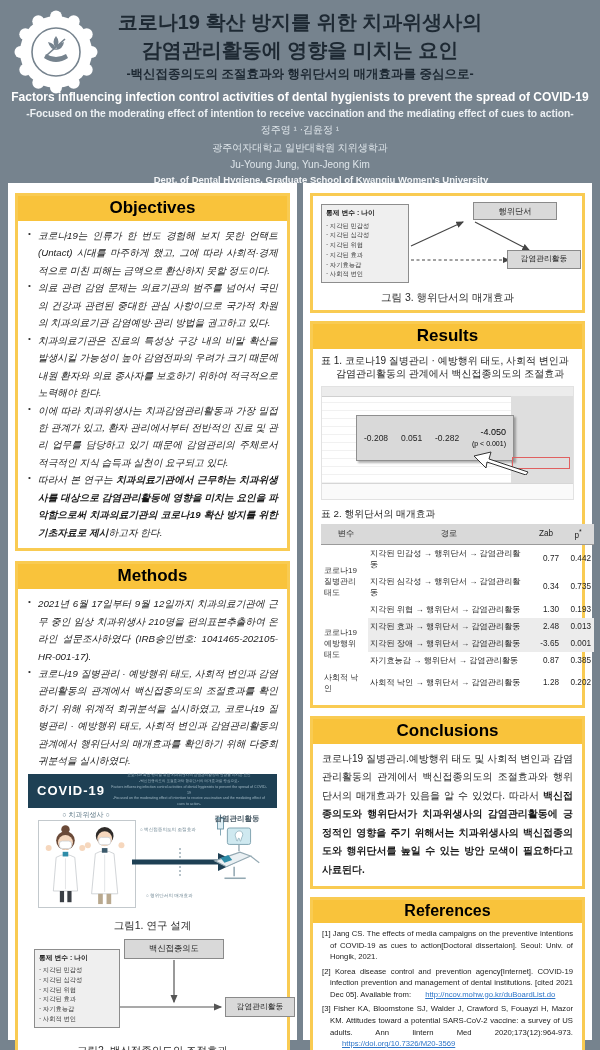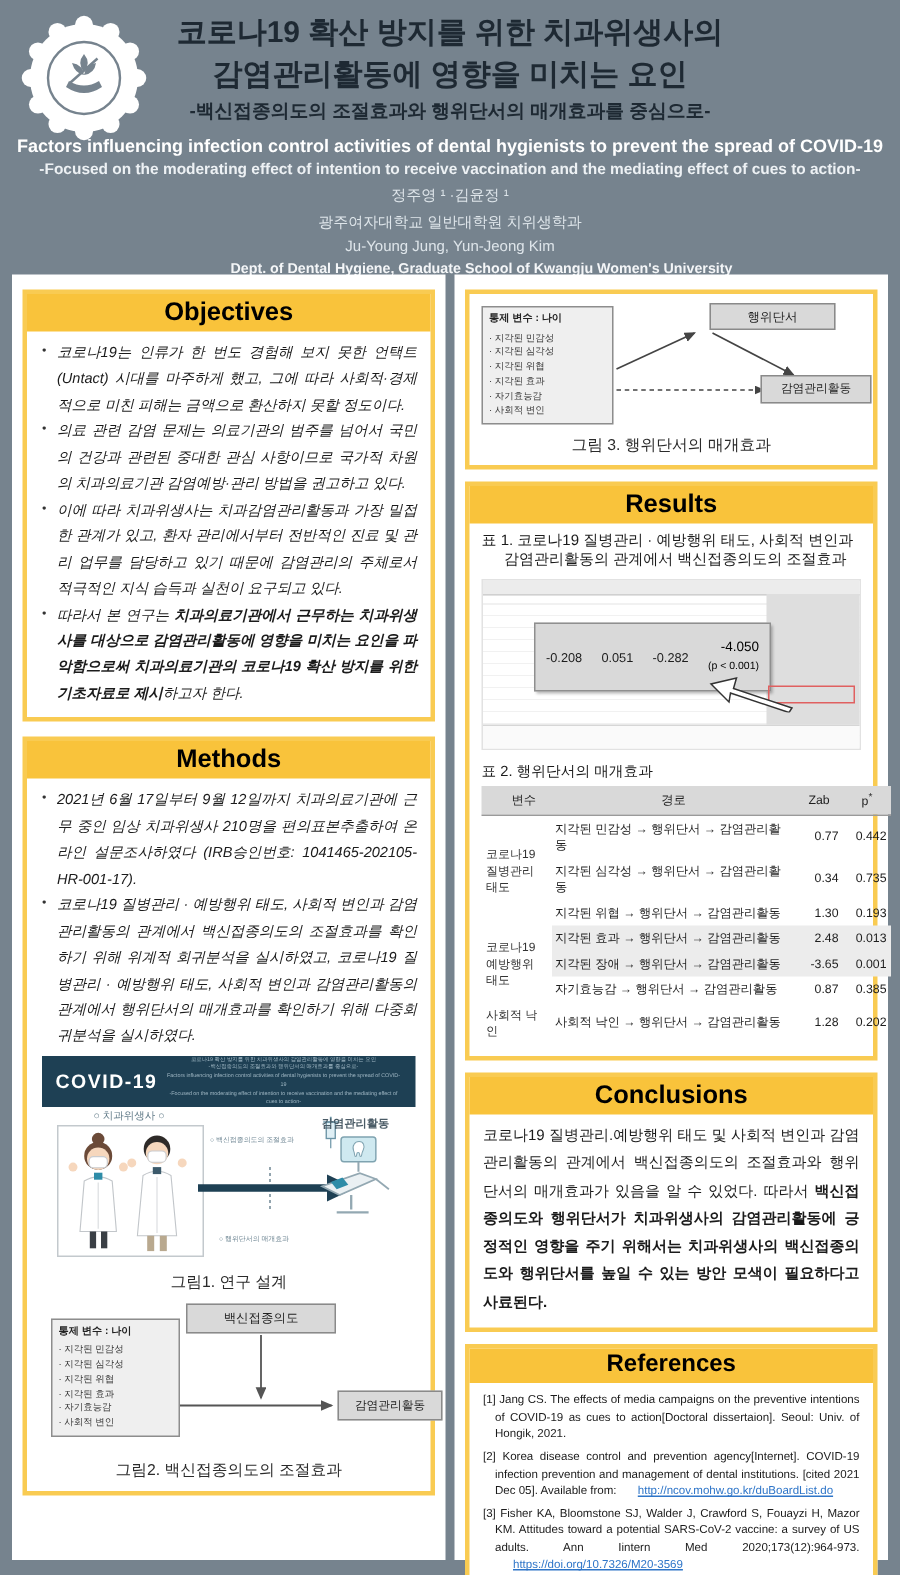--- a/index.html
+++ b/index.html
@@ -66,21 +66,21 @@
       border:1px solid #8f8f8f;box-shadow:1.5px 1.5px 2px rgba(0,0,0,.3);
       display:flex;align-items:center;justify-content:space-between;padding:15px 7px;box-sizing:border-box;}
   .t1-callout .v{font-size:8.5px;color:#1e1e1e;}
   .t1-callout .v4{text-align:right;font-size:9px;line-height:1.25;}
   .t1-callout .v4 .p{font-size:7px;}
   .t1-red{position:absolute;right:3px;top:70px;width:56px;height:10px;border:1.5px solid #E06060;}
   .t1-arrowsvg{position:absolute;left:150px;top:58px;}
   .t2-title{font-size:9.8px;color:#1b1b1b;padding:6px 8px 3px;}
   table.t2{width:273px;margin:0 8px 8px;border-collapse:collapse;font-size:8.2px;color:#1e1e1e;}
   table.t2 th{background:#D9D9D9;font-weight:normal;padding:4px 2px;border-bottom:1px solid #9a9a9a;}
-  table.t2 th.h-var{text-align:left;padding-left:20px;}
+  table.t2 th.h-var{text-align:center;padding-left:5px;}
   table.t2 td{padding:3px 2px;vertical-align:middle;}
   table.t2 td.g{width:42px;font-size:8px;color:#333;padding-left:3px;}
   table.t2 td.path{text-align:left;}
   table.t2 td.num{width:27px;text-align:right;padding-right:3px;}
   table.t2 tr.hl td.path,table.t2 tr.hl td.num{background:#ECECEC;}
 
   
   .concl{font-size:10px;line-height:1.85;}
   .refs{font-size:7.7px;line-height:1.5;text-align:justify;color:#1b1b1b;padding:5px 9px 7px;}
   .refs .ref{margin-bottom:3px;padding-left:8px;text-indent:-8px;}
@@ -128,20 +128,21 @@
 </div>
 
 <div class="col col-left">
 
   <div class="sec">
     <div class="sec-head">Objectives</div>
     <div class="sec-body">
       <ul class="blt">
         <li><span>코로나19는 인류가 한 번도 경험해 보지 못한 언택트(Untact) 시대를 마주하게 했고, 그에 따라 사회적·경제적으로 미친 피해는 금액으로 환산하지 못할 정도이다.</span><b></b><span></span></li>
         <li><span>의료 관련 감염 문제는 의료기관의 범주를 넘어서 국민의 건강과 관련된 중대한 관심 사항이므로 국가적 차원의 치과의료기관 감염예방·관리 방법을 권고하고 있다.</span><b></b><span></span></li>
+        <li><span>치과의료기관은 진료의 특성상 구강 내의 비말 확산을 발생시킬 가능성이 높아 감염전파의 우려가 크기 때문에 내원 환자와 의료 종사자를 보호하기 위하여 적극적으로 노력해야 한다.</span><b></b><span></span></li>
         <li><span>이에 따라 치과위생사는 치과감염관리활동과 가장 밀접한 관계가 있고, 환자 관리에서부터 전반적인 진료 및 관리 업무를 담당하고 있기 때문에 감염관리의 주체로서 적극적인 지식 습득과 실천이 요구되고 있다.</span><b></b><span></span></li>
         <li><span>따라서 본 연구는 </span><b>치과의료기관에서 근무하는 치과위생사를 대상으로 감염관리활동에 영향을 미치는 요인을 파악함으로써 치과의료기관의 코로나19 확산 방지를 위한 기초자료로 제시</b><span>하고자 한다.</span></li>
       </ul>
     </div>
   </div>
 
   <div class="sec">
     <div class="sec-head">Methods</div>
     <div class="sec-body" style="padding-bottom:2px;">
       <ul class="blt">

